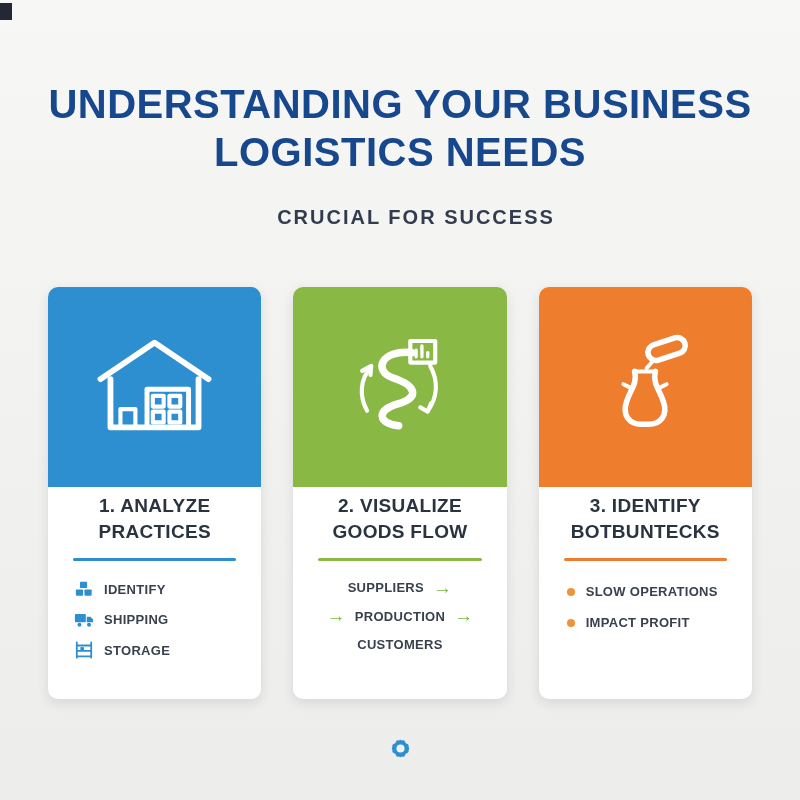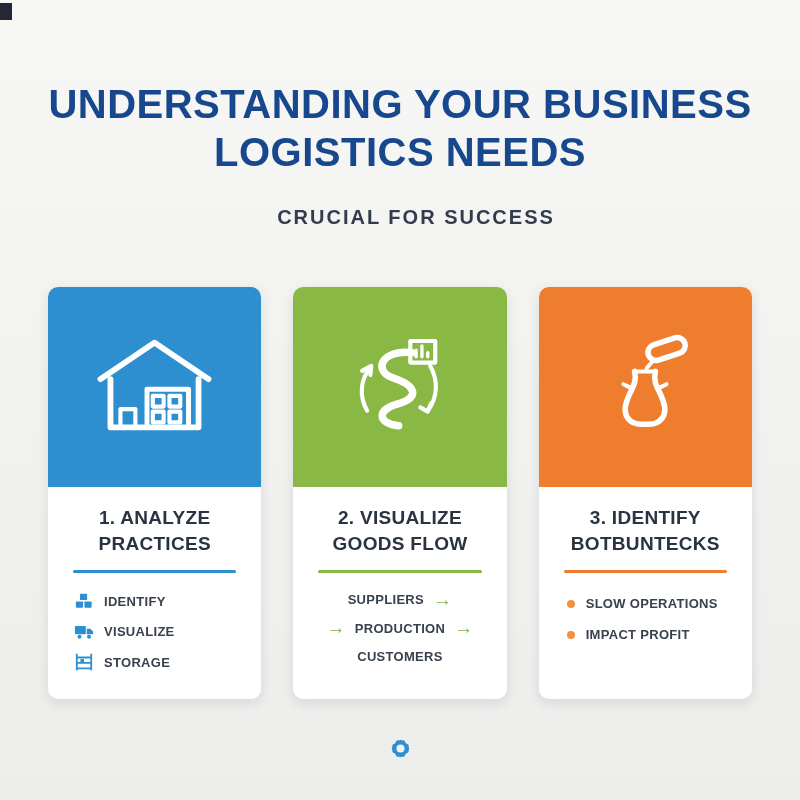--- a/index.html
+++ b/index.html
@@ -19,21 +19,21 @@
   }
   .cards{display:flex;justify-content:center;gap:32px;margin-top:58px;padding:0 48px;}
   .card{
     width:226px;height:412px;background:#ffffff;border-radius:10px;overflow:hidden;
     box-shadow:0 4px 12px rgba(40,50,70,.12);display:flex;flex-direction:column;
   }
   .card-top{height:200px;display:flex;align-items:center;justify-content:center;flex:none;}
   .card-top.blue{background:#2e8fd0;}
   .card-top.green{background:#89b944;}
   .card-top.orange{background:#ef7d2e;}
-  .card-body{padding:14px 14px 0;flex:1;}
+  .card-body{padding:2px 14px 0;flex:1;}
   .card-title{
     margin:4px 0 0;font-size:19px;font-weight:700;color:#2a3340;
     text-align:center;line-height:1.35;letter-spacing:0.3px;
   }
   .divider{height:3px;width:88%;margin:14px auto 17px;border-radius:2px;}
   .divider.blue{background:#2e8fd0;}
   .divider.green{background:#89b944;}
   .divider.orange{background:#ef7d2e;}
   .item-list{list-style:none;margin:0;padding:2px 0 0 12px;display:flex;flex-direction:column;gap:13px;}
   .item{display:flex;align-items:center;gap:10px;font-size:13px;font-weight:600;color:#39414e;letter-spacing:0.3px;}
@@ -93,21 +93,21 @@
         </li>
         <li class="item">
           <span class="li-icon">
             <svg width="20" height="17" viewBox="0 0 22 18" fill="#2e8fd0">
               <rect x="1" y="3" width="12" height="9" rx="1"></rect>
               <path d="M14 6 h4 l3 3 v3 h-7 z"></path>
               <circle cx="6" cy="14.8" r="2.2"></circle>
               <circle cx="16.5" cy="14.8" r="2.2"></circle>
             </svg>
           </span>
-          <span>VISUALIZE</span>
+          <span>SHIPPING</span>
         </li>
         <li class="item">
           <span class="li-icon">
             <svg width="18" height="18" viewBox="0 0 20 20" fill="none" stroke="#2e8fd0" stroke-width="2" stroke-linecap="round">
               <path d="M2 1.5 V18.5 M18 1.5 V18.5 M2 5 H18 M2 11 H18 M2 17 H18"></path>
               <rect x="6" y="6.8" width="4" height="3.6" fill="#2e8fd0" stroke="none"></rect>
             </svg>
           </span>
           <span>STORAGE</span>
         </li>

